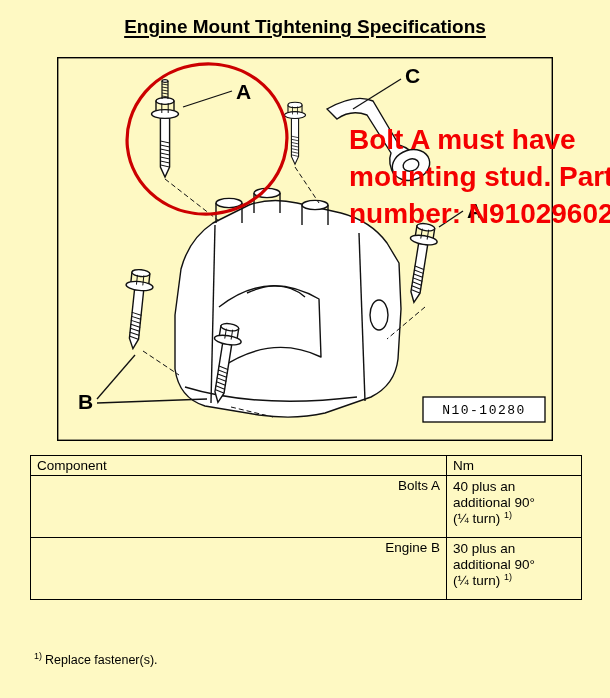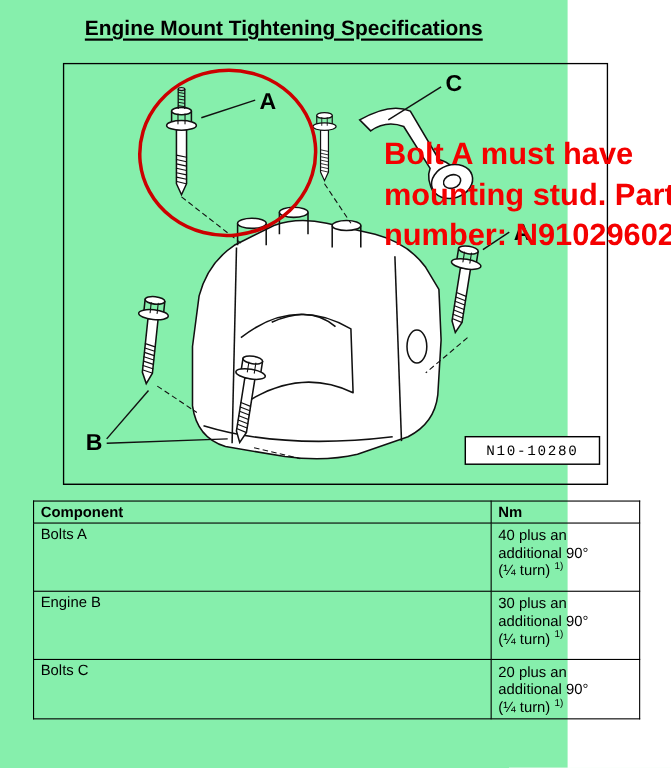--- a/index.html
+++ b/index.html
@@ -2,21 +2,21 @@
 <html><head>
 <meta charset="utf-8">
 <style>
   * { margin:0; padding:0; box-sizing:border-box; }
   html,body { background:#fff; }
   body {
     width:610px; height:698px;
     font-family:"Liberation Sans", sans-serif;
     color:#000; position:relative; overflow:hidden;
   }
-  .page { position:relative; width:516px; height:698px; background:#86efac; }
+  .page { position:relative; width:610px; height:698px; background:#fef9c3; }
 
   .title {
     position:absolute; top:16px; left:0; width:100%;
     text-align:center; font-size:19px; font-weight:bold;
   }
   .title span { text-decoration:underline; text-decoration-thickness:2px; text-underline-offset:3px; }
 
   .diagram {
     position:absolute; left:57px; top:57px; width:496px; height:384px;
   }
@@ -29,24 +29,24 @@
   }
 
   table.spec-table {
     position:absolute; left:30px; top:455px; width:551px;
     border-collapse:collapse; font-size:13.5px;
     table-layout:fixed;
   }
   .spec-table th, .spec-table td {
     border:1.4px solid #000; padding:2px 6px; vertical-align:top;
   }
-  .spec-table th { font-weight:bold; height:20px; }
+  .spec-table th { font-weight:normal; height:20px; }
   th.col-comp { text-align:left; width:416px; }
   th.col-nm  { text-align:left; width:135px; }
-  td.comp { text-align:left; }
+  td.comp { text-align:right; }
   td.nm { text-align:left; line-height:16px; padding-top:3px; }
   tbody tr:nth-child(1) td, tbody tr:nth-child(2) td { height:62px; }
   tbody tr:nth-child(3) td { height:46px; }
   sup { font-size:9px; vertical-align:super; line-height:0; }
 
   .footnote {
     position:absolute; left:34px; top:653px; font-size:12.5px;
   }
   .footnote sup { font-size:9px; margin-right:3px; }
 </style>
@@ -162,25 +162,20 @@
         </td>
       </tr>
       <tr>
         <td class="comp">Engine B</td>
         <td class="nm">
           <span>30 plus an</span><br>
           <span>additional 90°</span><br>
           <span>(¼ turn)</span>&nbsp;<sup>1)</sup>
         </td>
       </tr>
-      <tr>
-        <td class="comp">Bolts C</td>
-        <td class="nm">
-          <span>20 plus an</span><br>
-          <span>additional 90°</span><br>
-          <span>(¼ turn)</span>&nbsp;<sup>1)</sup>
-        </td>
-      </tr>
     </tbody>
   </table>
 
+  <div class="footnote">
+    <sup>1)</sup><span>Replace fastener(s).</span>
+  </div>
 
 </div>
 
 </body></html>

